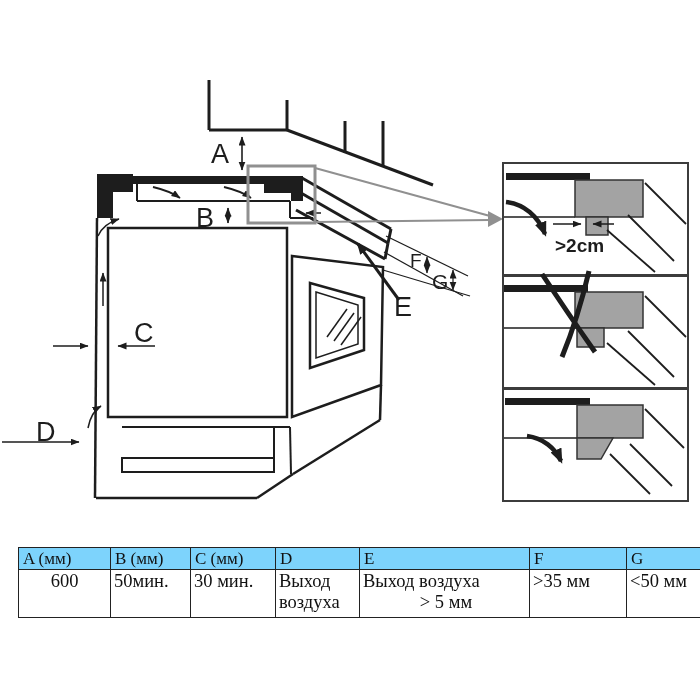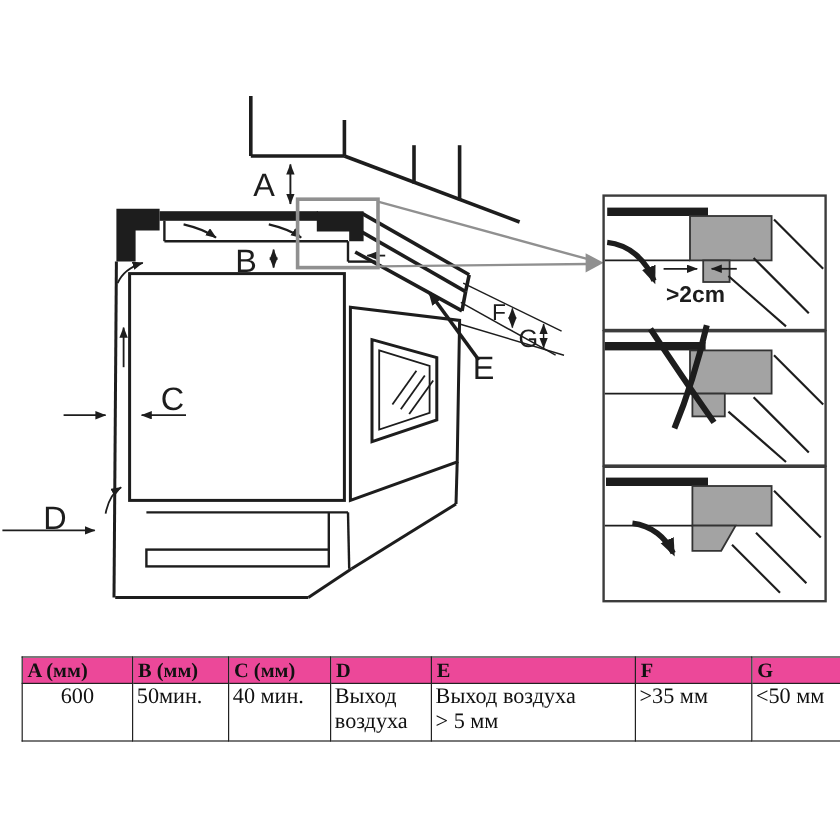--- a/index.html
+++ b/index.html
@@ -3,27 +3,27 @@
 <meta charset="utf-8">
 <style>
   html,body{margin:0;padding:0;background:#ffffff;}
   .stage{position:relative;width:700px;height:700px;background:#ffffff;overflow:hidden;
          font-family:"Liberation Sans",sans-serif;}
   svg{position:absolute;left:0;top:0;}
   svg text{font-family:"Liberation Sans",sans-serif;fill:#1d1d1d;}
   .dimtable{position:absolute;left:18px;top:547px;width:669px;border-collapse:collapse;
             font-family:"Liberation Serif",serif;color:#111;table-layout:fixed;}
   .dimtable th,.dimtable td{border:1.6px solid #222;overflow:hidden;}
-  .dimtable th{background:#ec4899;font-weight:bold;text-align:left;font-size:17px;
+  .dimtable th{background:#7dd3fc;font-weight:normal;text-align:left;font-size:17px;
                height:21px;padding:0 0 0 4px;}
   .dimtable td{background:#ffffff;font-size:18.5px;vertical-align:top;height:46px;
                padding:1px 0 0 3px;line-height:1.12;margin-top:40px;}
   .td-center{text-align:center;padding-left:0 !important;}
   .ln{display:block;}
-  .ln-center{display:block;text-align:left;}
+  .ln-center{display:block;text-align:center;}
 </style>
 </head>
 <body>
 
 <div class="stage">
 
 <svg width="700" height="540" viewBox="0 0 700 540">
   <defs>
     <marker id="mdim" markerUnits="userSpaceOnUse" markerWidth="10" markerHeight="8" refX="8.5" refY="3.5" orient="auto-start-reverse">
       <path d="M0,0 L9,3.5 L0,7 z" fill="#1d1d1d"></path>
@@ -197,21 +197,21 @@
     <th style="width:75px">B (мм)</th>
     <th style="width:80px">C (мм)</th>
     <th style="width:79px">D</th>
     <th style="width:165px">E</th>
     <th style="width:92px">F</th>
     <th style="width:91px">G</th>
   </tr>
   <tr>
     <td class="td-center">600</td>
     <td>50мин.</td>
-    <td>40 мин.</td>
+    <td>30 мин.</td>
     <td>
       <span class="ln">Выход</span>
       <span class="ln">воздуха</span>
     </td>
     <td>
       <span class="ln">Выход воздуха</span>
       <span class="ln-center">&gt; 5 мм</span>
     </td>
     <td>&gt;35 мм</td>
     <td>&lt;50 мм</td>

